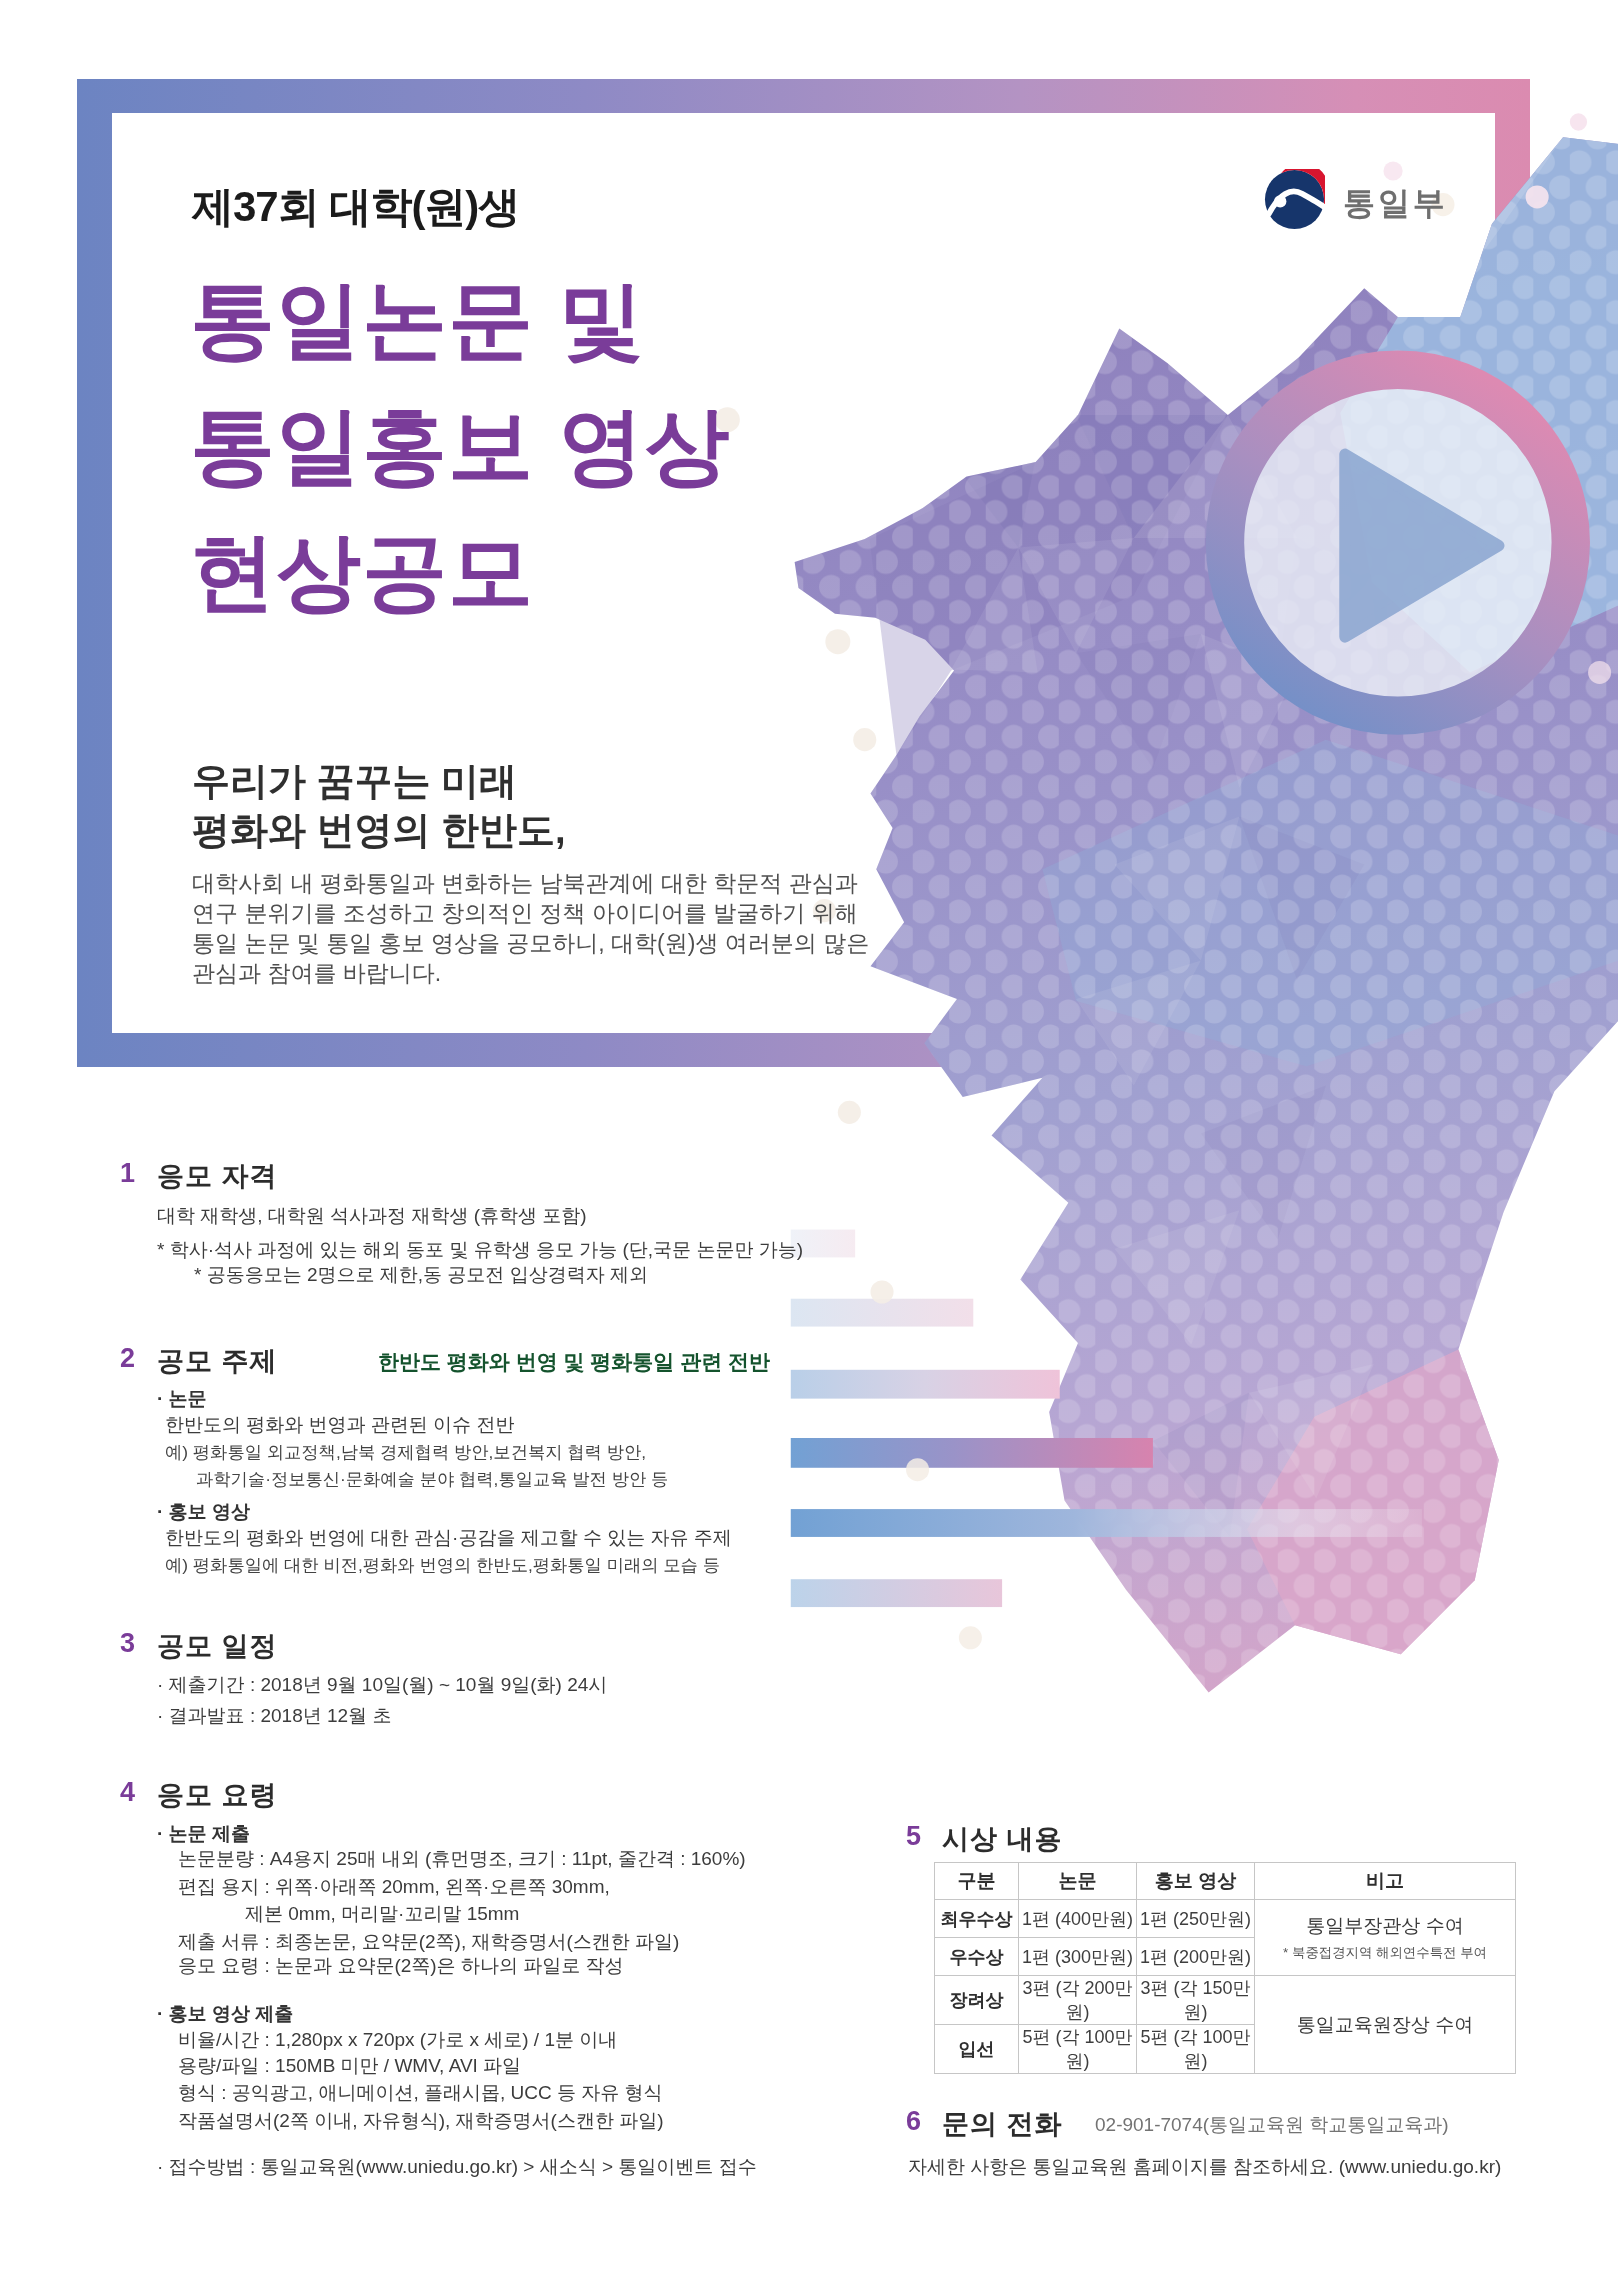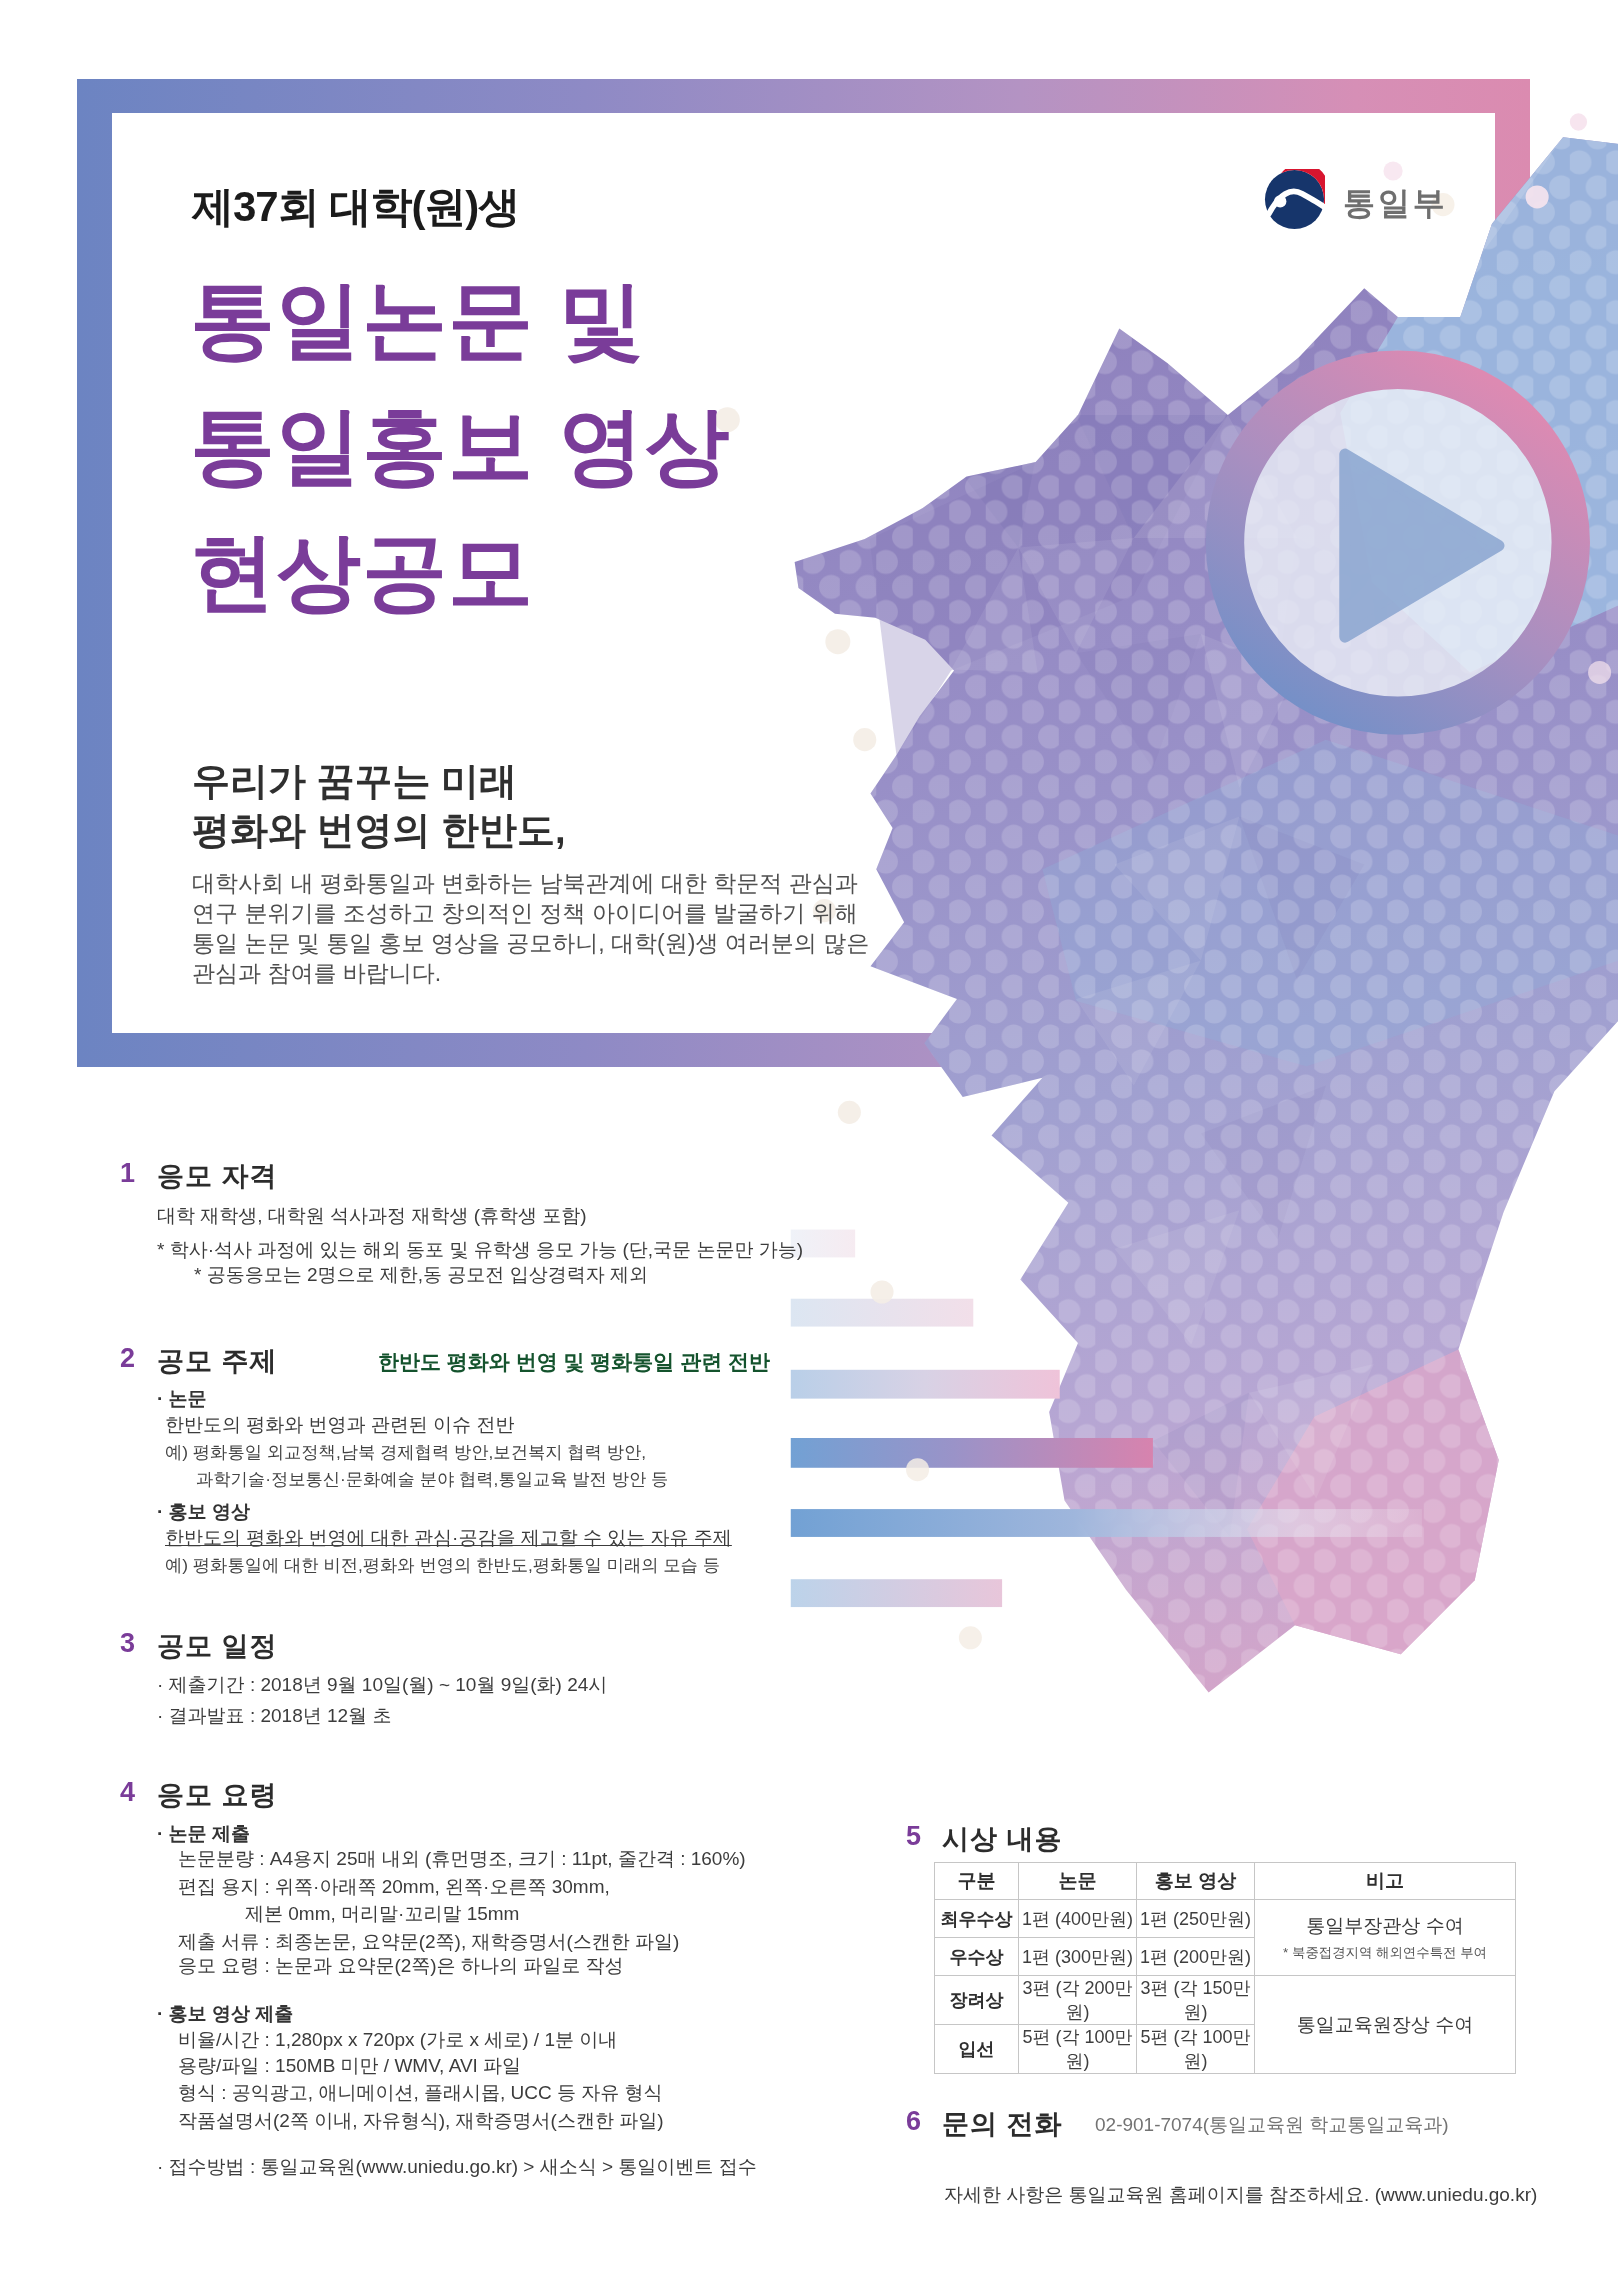--- a/index.html
+++ b/index.html
@@ -191,21 +191,21 @@
 <div class="abs t20" style="left:157px;top:1262px;margin-left:37px;">* 공동응모는 2명으로 제한,동 공모전 입상경력자 제외</div>
 
 <div class="abs num" style="left:120px;top:1343px;">2</div>
 <div class="abs sec" style="left:157px;top:1343px;">공모 주제</div>
 <div class="abs tag" style="left:346px;top:1348px;">한반도 평화와 번영 및 평화통일 관련 전반</div>
 <div class="abs b20" style="left:157px;top:1386px;">· 논문</div>
 <div class="abs t20" style="left:165px;top:1412px;">한반도의 평화와 번영과 관련된 이슈 전반</div>
 <div class="abs t18" style="left:165px;top:1440px;">예) 평화통일 외교정책,남북 경제협력 방안,보건복지 협력 방안,</div>
 <div class="abs t18" style="left:196px;top:1467px;">과학기술·정보통신·문화예술 분야 협력,통일교육 발전 방안 등</div>
 <div class="abs b20" style="left:157px;top:1499px;">· 홍보 영상</div>
-<div class="abs t20" style="left:165px;top:1525px;text-decoration:underline;">한반도의 평화와 번영에 대한 관심·공감을 제고할 수 있는 자유 주제</div>
+<div class="abs t20" style="left:165px;top:1525px;">한반도의 평화와 번영에 대한 관심·공감을 제고할 수 있는 자유 주제</div>
 <div class="abs t18" style="left:165px;top:1553px;">예) 평화통일에 대한 비전,평화와 번영의 한반도,평화통일 미래의 모습 등</div>
 
 <div class="abs num" style="left:120px;top:1628px;">3</div>
 <div class="abs sec" style="left:157px;top:1628px;">공모 일정</div>
 <div class="abs t20" style="left:157px;top:1672px;">· 제출기간 :  2018년 9월 10일(월) ~ 10월 9일(화) 24시</div>
 <div class="abs t20" style="left:157px;top:1703px;">· 결과발표 :  2018년 12월 초</div>
 
 <div class="abs num" style="left:120px;top:1777px;">4</div>
 <div class="abs sec" style="left:157px;top:1777px;">응모 요령</div>
 <div class="abs b20" style="left:157px;top:1821px;">· 논문 제출</div>
@@ -263,14 +263,14 @@
     <td class="rank">입선</td>
     <td>5편 (각 100만원)</td>
     <td>5편 (각 100만원)</td>
   </tr>
 </tbody>
   </table>
 
 <div class="abs num" style="left:906px;top:2106px;">6</div>
 <div class="abs sec" style="left:942px;top:2106px;">문의 전화</div>
 <div class="abs phone" style="left:1095px;top:2112px;">02-901-7074(통일교육원 학교통일교육과)</div>
-<div class="abs detail" style="left:944px;top:2154px;margin-top:28px;">자세한 사항은 통일교육원 홈페이지를 참조하세요. (www.uniedu.go.kr)</div>
+<div class="abs detail" style="left:908px;top:2154px;">자세한 사항은 통일교육원 홈페이지를 참조하세요. (www.uniedu.go.kr)</div>
 
 
 </body></html>

